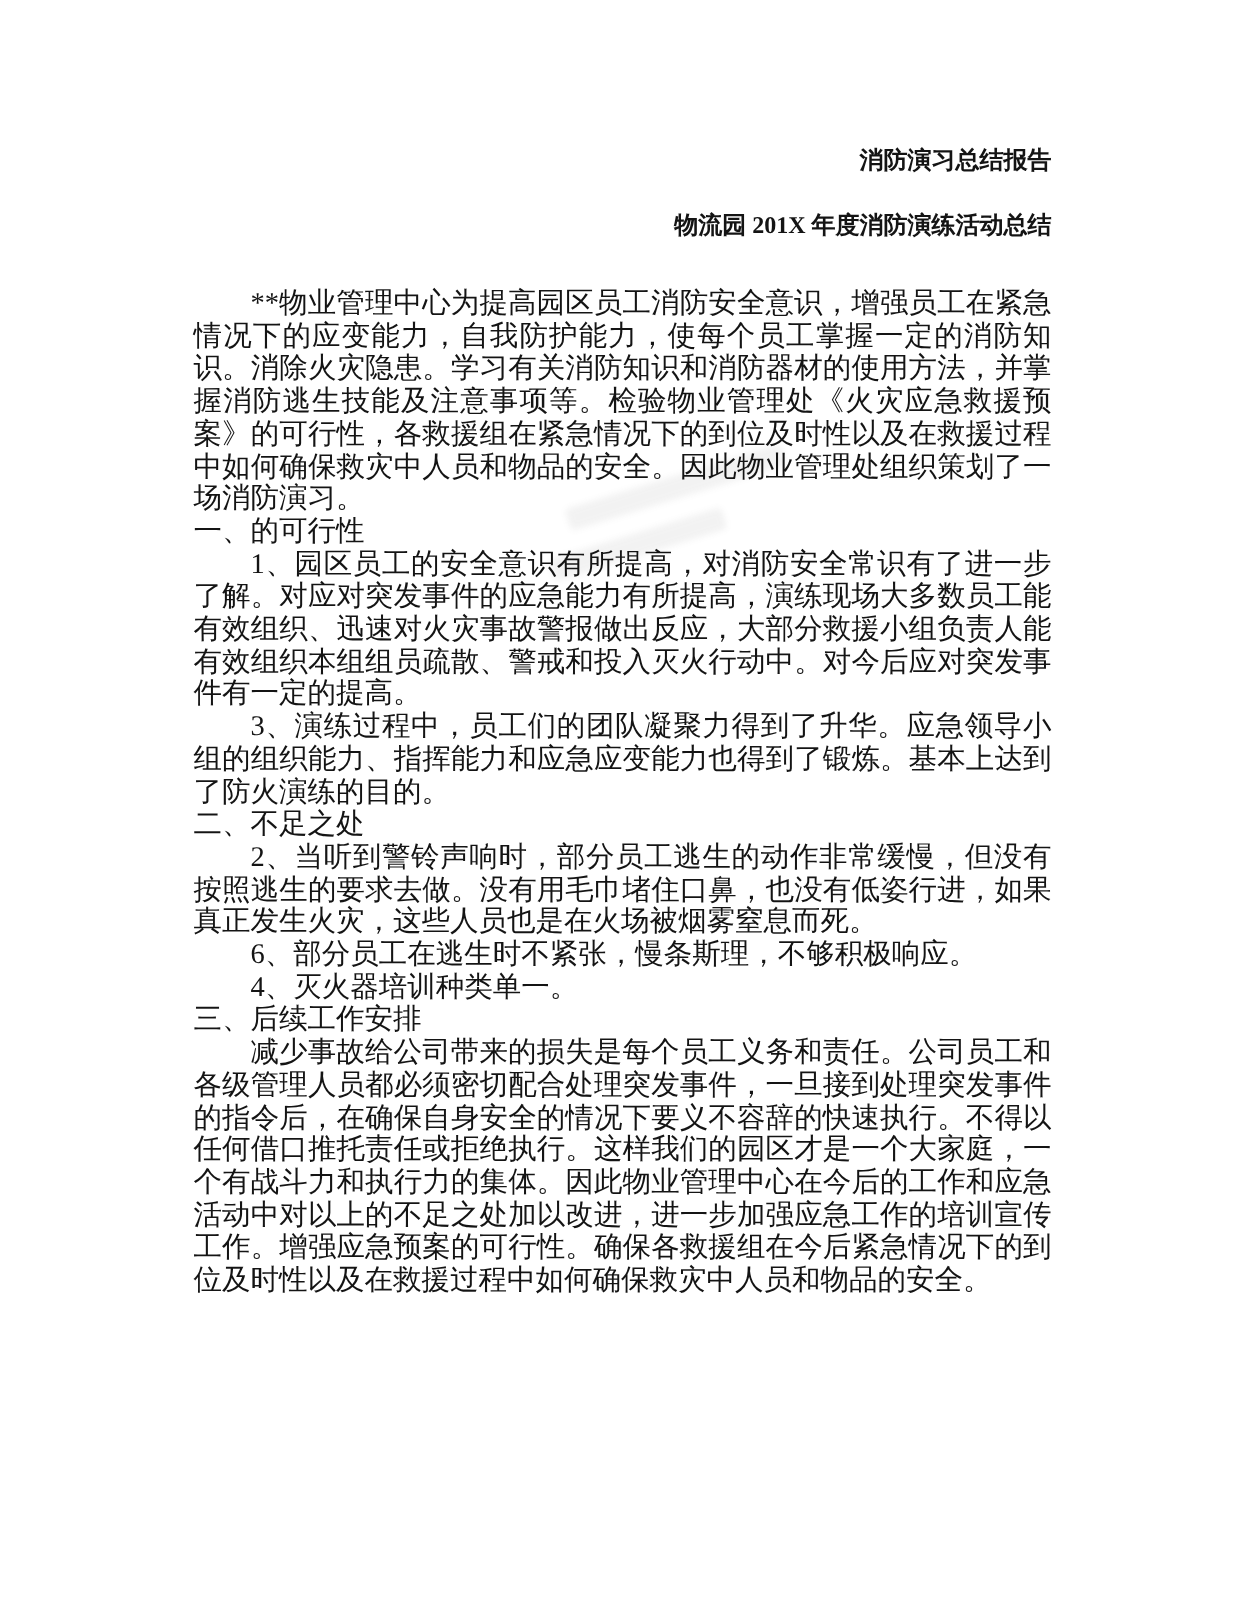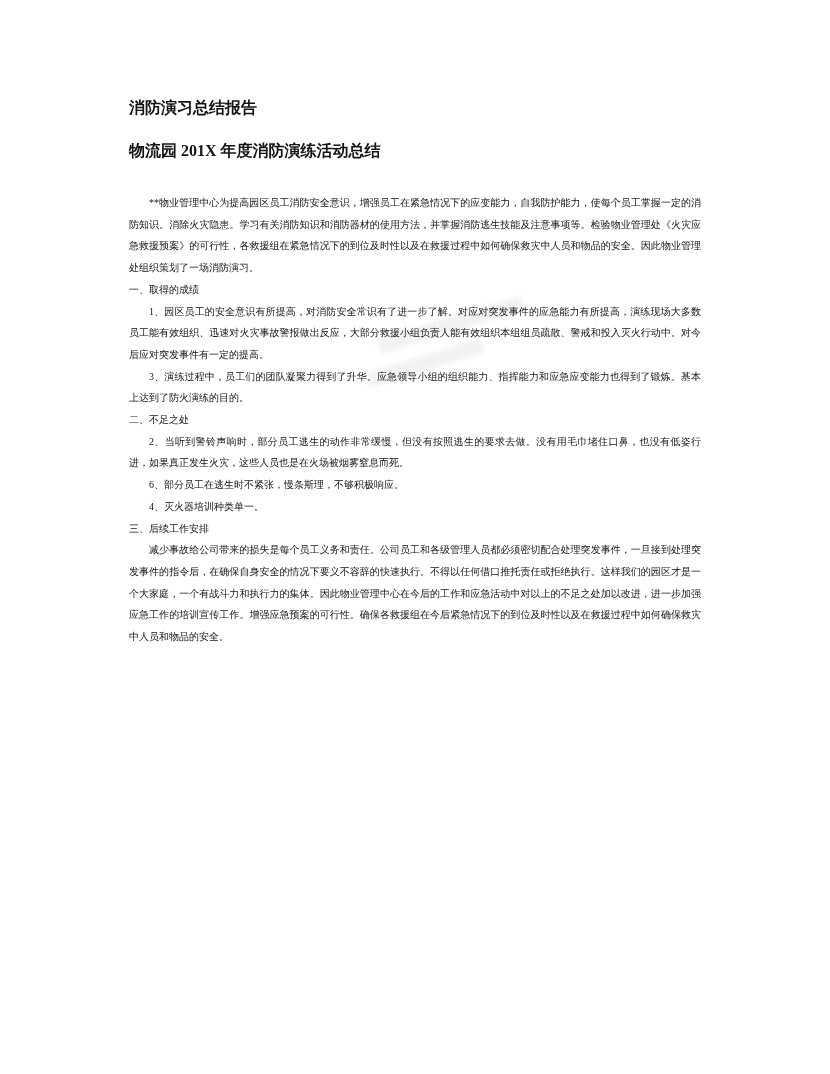--- a/index.html
+++ b/index.html
@@ -22,31 +22,31 @@
   }
   .content {
     position: absolute;
     left: 129px;
     top: 97px;
     width: 572px;
   }
   .doc-title, .doc-subtitle {
     font-size: 16px;
     font-weight: bold;
-    text-align: left;
+    text-align: right;
     line-height: 22px;
     margin: 0;
   }
   .doc-subtitle {
     margin-top: 21px;
     margin-bottom: 30px;
   }
   .body-text p {
     margin: 0;
-    font-size: 10px;
+    font-size: 19px;
     line-height: 21.7px;
     text-align: justify;
     text-justify: inter-character;
     word-break: break-all;
   }
   .body-text p.indent {
     text-indent: 2em;
   }
   .body-text p.heading {
     text-indent: 0;
@@ -87,21 +87,21 @@
     <div class="wm-row r1"></div>
     <div class="wm-row r2"></div>
   </div>
 
   <div class="content">
     <p class="doc-title">消防演习总结报告</p>
     <p class="doc-subtitle">物流园 201X 年度消防演练活动总结</p>
 
     <div class="body-text">
       <p class="indent">**物业管理中心为提高园区员工消防安全意识，增强员工在紧急情况下的应变能力，自我防护能力，使每个员工掌握一定的消防知识。消除火灾隐患。学习有关消防知识和消防器材的使用方法，并掌握消防逃生技能及注意事项等。检验物业管理处《火灾应急救援预案》的可行性，各救援组在紧急情况下的到位及时性以及在救援过程中如何确保救灾中人员和物品的安全。因此物业管理处组织策划了一场消防演习。</p>
-      <p class="heading">一、取得的成绩</p>
+      <p class="heading">一、的可行性</p>
       <p class="indent">1、园区员工的安全意识有所提高，对消防安全常识有了进一步了解。对应对突发事件的应急能力有所提高，演练现场大多数员工能有效组织、迅速对火灾事故警报做出反应，大部分救援小组负责人能有效组织本组组员疏散、警戒和投入灭火行动中。对今后应对突发事件有一定的提高。</p>
       <p class="indent">3、演练过程中，员工们的团队凝聚力得到了升华。应急领导小组的组织能力、指挥能力和应急应变能力也得到了锻炼。基本上达到了防火演练的目的。</p>
       <p class="heading">二、不足之处</p>
       <p class="indent">2、当听到警铃声响时，部分员工逃生的动作非常缓慢，但没有按照逃生的要求去做。没有用毛巾堵住口鼻，也没有低姿行进，如果真正发生火灾，这些人员也是在火场被烟雾窒息而死。</p>
       <p class="indent">6、部分员工在逃生时不紧张，慢条斯理，不够积极响应。</p>
       <p class="indent">4、灭火器培训种类单一。</p>
       <p class="heading">三、后续工作安排</p>
       <p class="indent">减少事故给公司带来的损失是每个员工义务和责任。公司员工和各级管理人员都必须密切配合处理突发事件，一旦接到处理突发事件的指令后，在确保自身安全的情况下要义不容辞的快速执行。不得以任何借口推托责任或拒绝执行。这样我们的园区才是一个大家庭，一个有战斗力和执行力的集体。因此物业管理中心在今后的工作和应急活动中对以上的不足之处加以改进，进一步加强应急工作的培训宣传工作。增强应急预案的可行性。确保各救援组在今后紧急情况下的到位及时性以及在救援过程中如何确保救灾中人员和物品的安全。</p>
     </div>
   </div>

